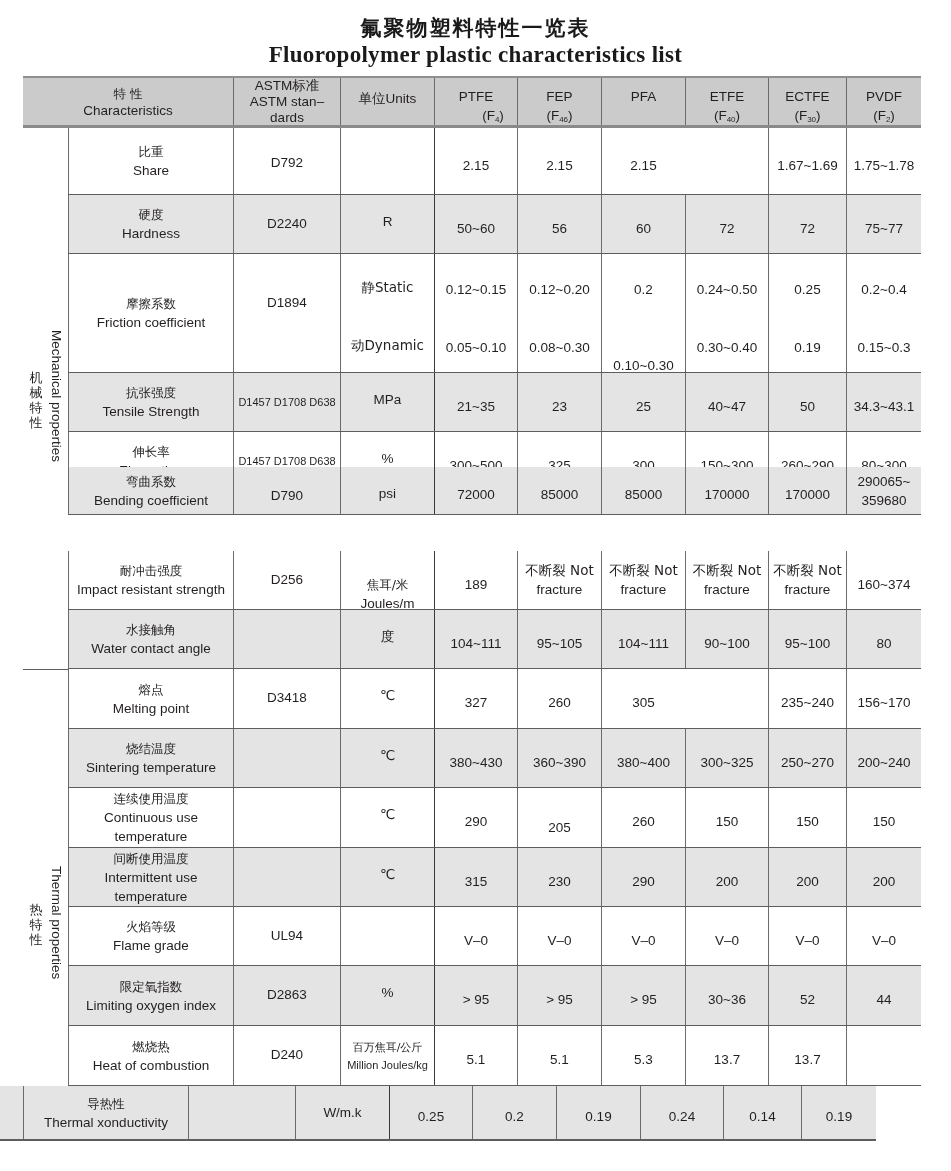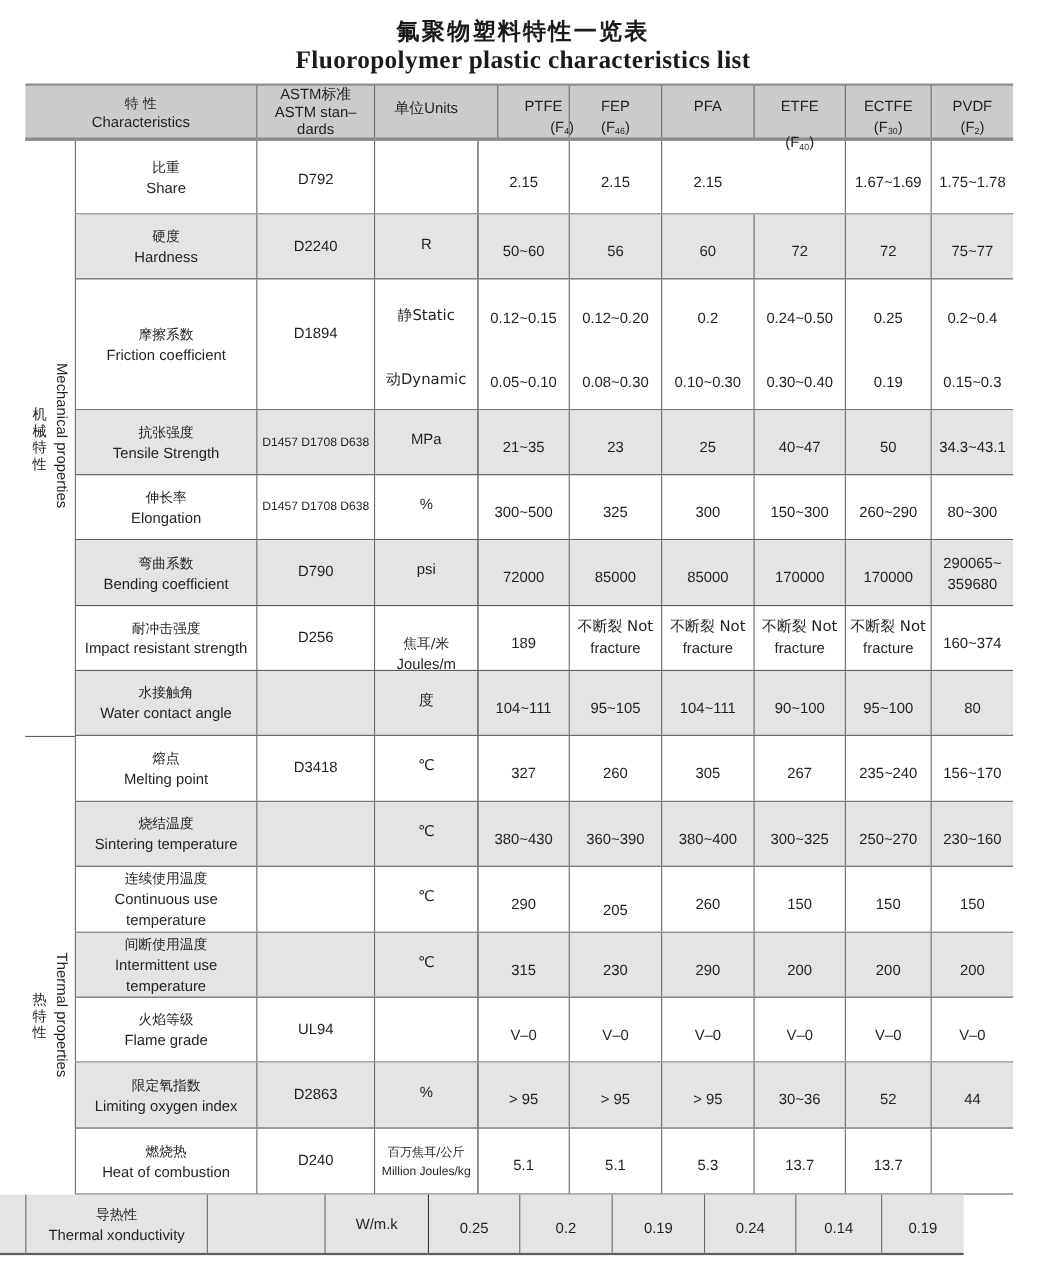--- a/index.html
+++ b/index.html
@@ -38,35 +38,35 @@
       <span>dards</span>
     </div>
     <div class="hcell" style="left:0;width:210px;">
       <span class="cn">特 性</span>
       <span>Characteristics</span>
     </div>
     <div class="hcell vb" style="left:317px;width:94px;justify-content:flex-start;padding-top:12px;">
       <span>单位Units</span>
     </div>
     <div id="mat-headers">
-        <div class="hcell vb" style="left: 429px; width: 83px; justify-content: flex-start; padding-top: 10px;">
+        <div class="hcell vb" style="left: 411px; width: 83px; justify-content: flex-start; padding-top: 10px;">
           <span>PTFE</span>
           <span style="margin-top: 2px; margin-left: 34px;"><span>(F</span><sub>4</sub><span>)</span></span>
         </div>
         <div class="hcell vb" style="left: 494px; width: 84px; justify-content: flex-start; padding-top: 10px;">
           <span>FEP</span>
           <span style="margin-top: 2px;"><span>(F</span><sub>46</sub><span>)</span></span>
         </div>
         <div class="hcell vb" style="left: 578px; width: 84px; justify-content: flex-start; padding-top: 10px;">
           <span>PFA</span>
           <span style="margin-top: 2px;"><span></span><sub></sub><span></span></span>
         </div>
         <div class="hcell vb" style="left: 662px; width: 83px; justify-content: flex-start; padding-top: 10px;">
           <span>ETFE</span>
-          <span style="margin-top: 16px;"><span>(F</span><sub>40</sub><span>)</span></span>
+          <span style="margin-top: 2px;"><span>(F</span><sub>40</sub><span>)</span></span>
         </div>
         <div class="hcell vb" style="left: 745px; width: 78px; justify-content: flex-start; padding-top: 10px;">
           <span>ECTFE</span>
           <span style="margin-top: 2px;"><span>(F</span><sub>30</sub><span>)</span></span>
         </div>
         <div class="hcell vb" style="left: 823px; width: 75px; justify-content: flex-start; padding-top: 10px;">
           <span>PVDF</span>
           <span style="margin-top: 2px;"><span>(F</span><sub>2</sub><span>)</span></span>
         </div>
       </div>
@@ -139,21 +139,21 @@
         <div class="cell" style="left: 366px; width: 83px; border-left: 1.5px solid rgb(58, 58, 58);">
           <div class="sub2" style="top: 20px; height: 30px;">0.12~0.15</div>
           <div class="sub2" style="top: 78px; height: 30px;">0.05~0.10</div>
         </div>
         <div class="cell" style="left: 449px; width: 84px;">
           <div class="sub2" style="top: 20px; height: 30px;">0.12~0.20</div>
           <div class="sub2" style="top: 78px; height: 30px;">0.08~0.30</div>
         </div>
         <div class="cell" style="left: 533px; width: 84px;">
           <div class="sub2" style="top: 20px; height: 30px;">0.2</div>
-          <div class="sub2" style="top: 78px; height: 30px;">0.10~0.30</div>
+          <div class="sub2" style="top: 96px; height: 30px;">0.10~0.30</div>
         </div>
         <div class="cell" style="left: 617px; width: 83px;">
           <div class="sub2" style="top: 20px; height: 30px;">0.24~0.50</div>
           <div class="sub2" style="top: 78px; height: 30px;">0.30~0.40</div>
         </div>
         <div class="cell" style="left: 700px; width: 78px;">
           <div class="sub2" style="top: 20px; height: 30px;">0.25</div>
           <div class="sub2" style="top: 78px; height: 30px;">0.19</div>
         </div>
         <div class="cell" style="left: 778px; width: 75px;">
@@ -210,21 +210,21 @@
         <div class="cell" style="left: 617px; width: 83px; padding-top: 8px;">
           <span>150~300</span>
         </div>
         <div class="cell" style="left: 700px; width: 78px; padding-top: 8px;">
           <span>260~290</span>
         </div>
         <div class="cell" style="left: 778px; width: 75px; padding-top: 8px;">
           <span>80~300</span>
         </div>
       </div>
-      <div class="row gray" style="top: 415px; height: 60px;">
+      <div class="row gray" style="top: 391px; height: 48px;">
         <div class="cell first" style="left: 0px; width: 165px;">
           <span class="cn">弯曲系数</span>
           <span>Bending coefficient</span>
         </div>
         <div class="cell" style="left: 165px; width: 107px; justify-content: flex-start; padding-top: 19px;">D790</div>
         <div class="cell" style="left: 272px; width: 94px; justify-content: flex-start; padding-top: 17px;">
           <span>psi</span>
         </div>
         <div class="cell" style="left: 366px; width: 83px; border-left: 1.5px solid rgb(58, 58, 58); padding-top: 8px;">
           <span>72000</span>
@@ -318,23 +318,20 @@
         </div>
         <div class="cell" style="left: 366px; width: 83px; border-left: 1.5px solid rgb(58, 58, 58); padding-top: 8px;">
           <span>327</span>
         </div>
         <div class="cell" style="left: 449px; width: 84px; padding-top: 8px;">
           <span>260</span>
         </div>
         <div class="cell" style="left: 533px; width: 84px; padding-top: 8px;">
           <span>305</span>
         </div>
-        <div class="cell" style="left: 617px; width: 83px; padding-top: 8px;">
-          <span>267</span>
-        </div>
         <div class="cell" style="left: 700px; width: 78px; padding-top: 8px;">
           <span>235~240</span>
         </div>
         <div class="cell" style="left: 778px; width: 75px; padding-top: 8px;">
           <span>156~170</span>
         </div>
       </div>
       <div class="row gray" style="top: 653px; height: 59px;">
         <div class="cell first" style="left: 0px; width: 165px;">
           <span class="cn">烧结温度</span>
@@ -353,21 +350,21 @@
         <div class="cell" style="left: 533px; width: 84px; padding-top: 8px;">
           <span>380~400</span>
         </div>
         <div class="cell" style="left: 617px; width: 83px; padding-top: 8px;">
           <span>300~325</span>
         </div>
         <div class="cell" style="left: 700px; width: 78px; padding-top: 8px;">
           <span>250~270</span>
         </div>
         <div class="cell" style="left: 778px; width: 75px; padding-top: 8px;">
-          <span>230~160</span>
+          <span>200~240</span>
         </div>
       </div>
       <div class="row" style="top: 712px; height: 60px;">
         <div class="cell first" style="left: 0px; width: 165px;">
           <span class="cn">连续使用温度</span>
           <span>Continuous use temperature</span>
         </div>
         <div class="cell" style="left: 165px; width: 107px; justify-content: flex-start; padding-top: 19px;"></div>
         <div class="cell" style="left: 272px; width: 94px; justify-content: flex-start; padding-top: 17px;">
           <span>℃</span>

